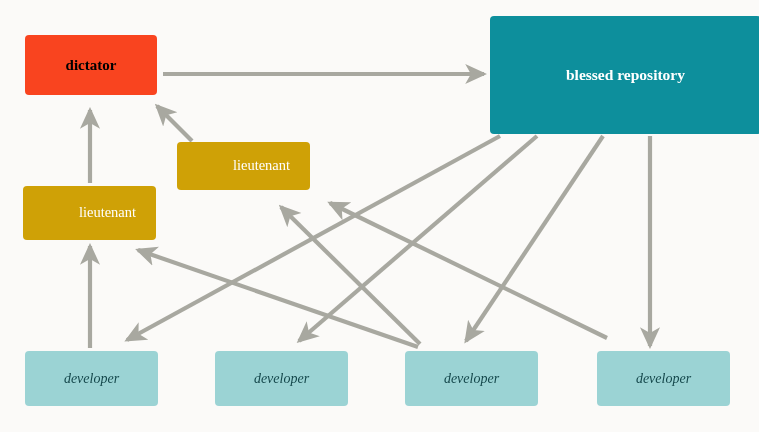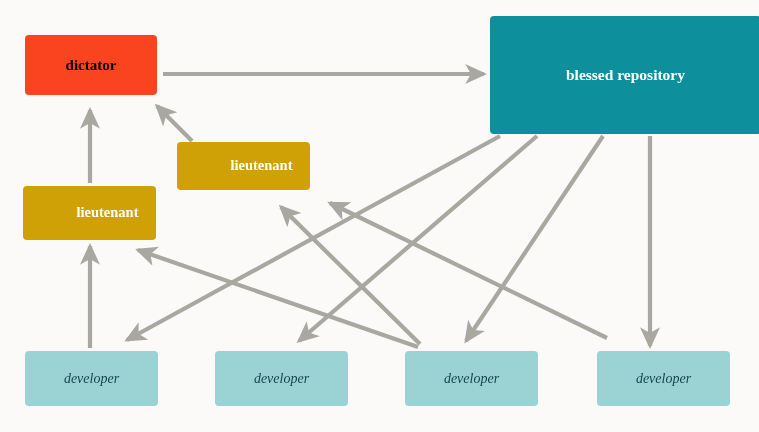--- a/index.html
+++ b/index.html
@@ -17,21 +17,21 @@
     display:flex;align-items:center;justify-content:center;
     border-radius:4px;
     box-sizing:border-box;
     text-align:center;
     line-height:1.1;
     z-index:3;
   }
   .node-label{display:block;}
   .n-dictator{background:#f9441f;color:#ffffff;font-weight:700;font-size:15px;}
   .n-blessed{background:#0d8f9c;color:#ffffff;font-weight:700;font-size:15.5px;}
-  .n-lieutenant{background:#cfa106;color:#ffffff;font-weight:700;font-size:14.5px;padding-left:36px;}
+  .n-lieutenant{background:#cfa106;color:#ffffff;font-weight:400;font-size:14.5px;padding-left:36px;}
   .n-developer{background:#9bd3d4;color:#15484c;font-weight:400;font-size:14px;font-style:italic;}
 </style>
 </head>
 <body style="background: rgb(251, 250, 248);">
 
 <div id="canvas">
 
   <svg id="edges" viewBox="0 0 759 432" width="759" height="432" xmlns="http://www.w3.org/2000/svg">
     <defs>
       <marker id="arrowhead" viewBox="0 0 10 10" refX="8.6" refY="5" markerWidth="5.2" markerHeight="5.2" orient="auto-start-reverse">

